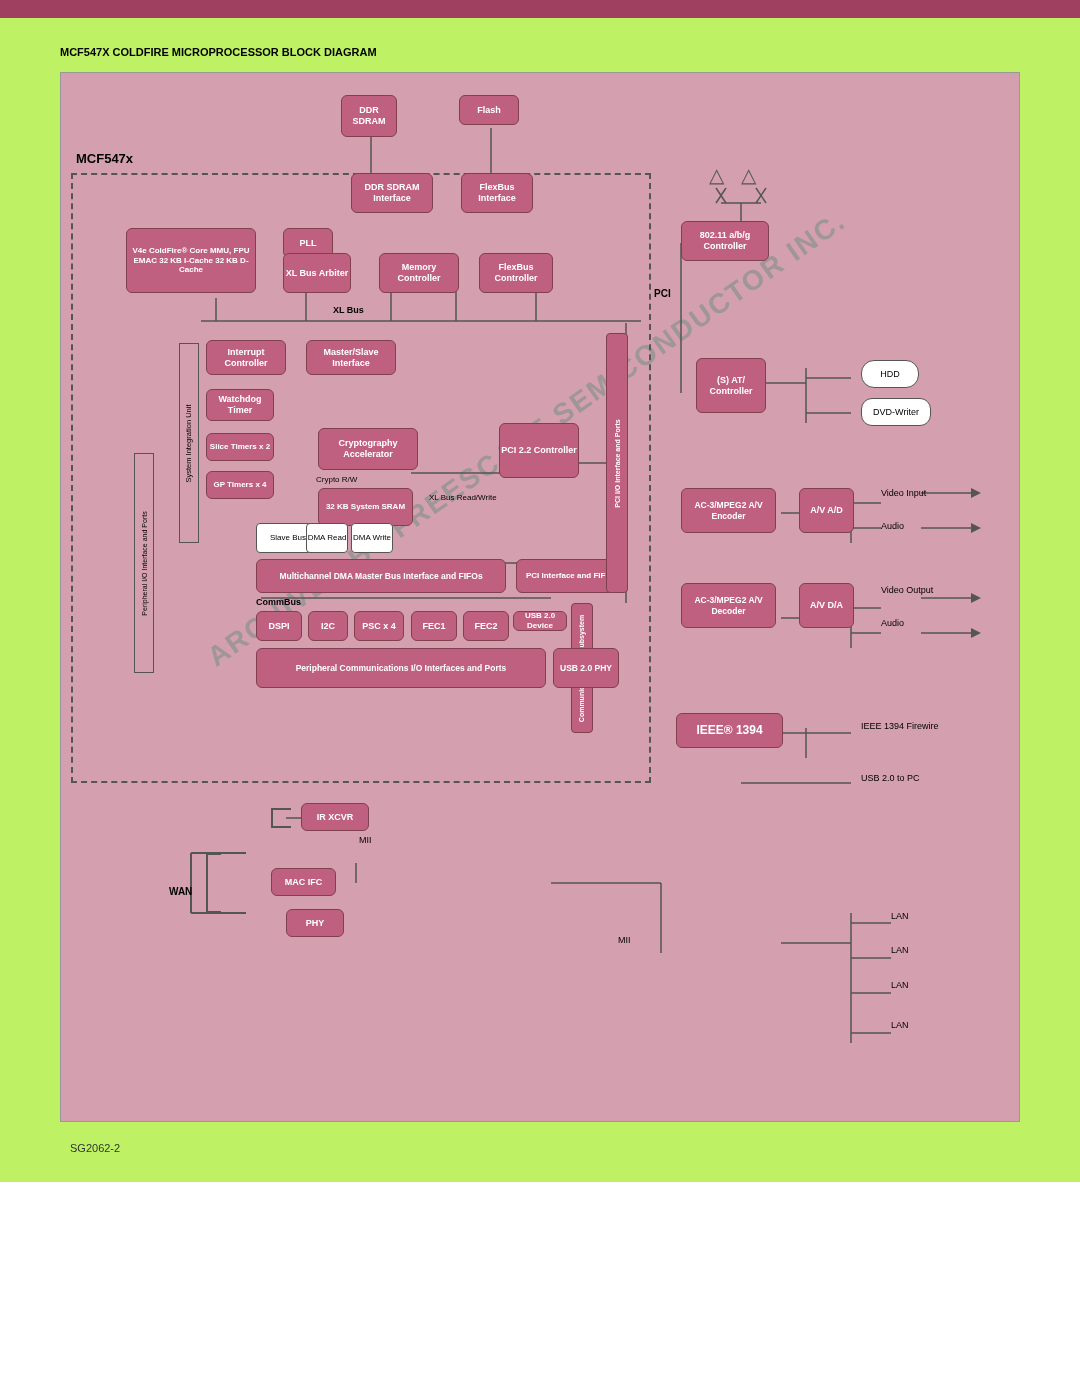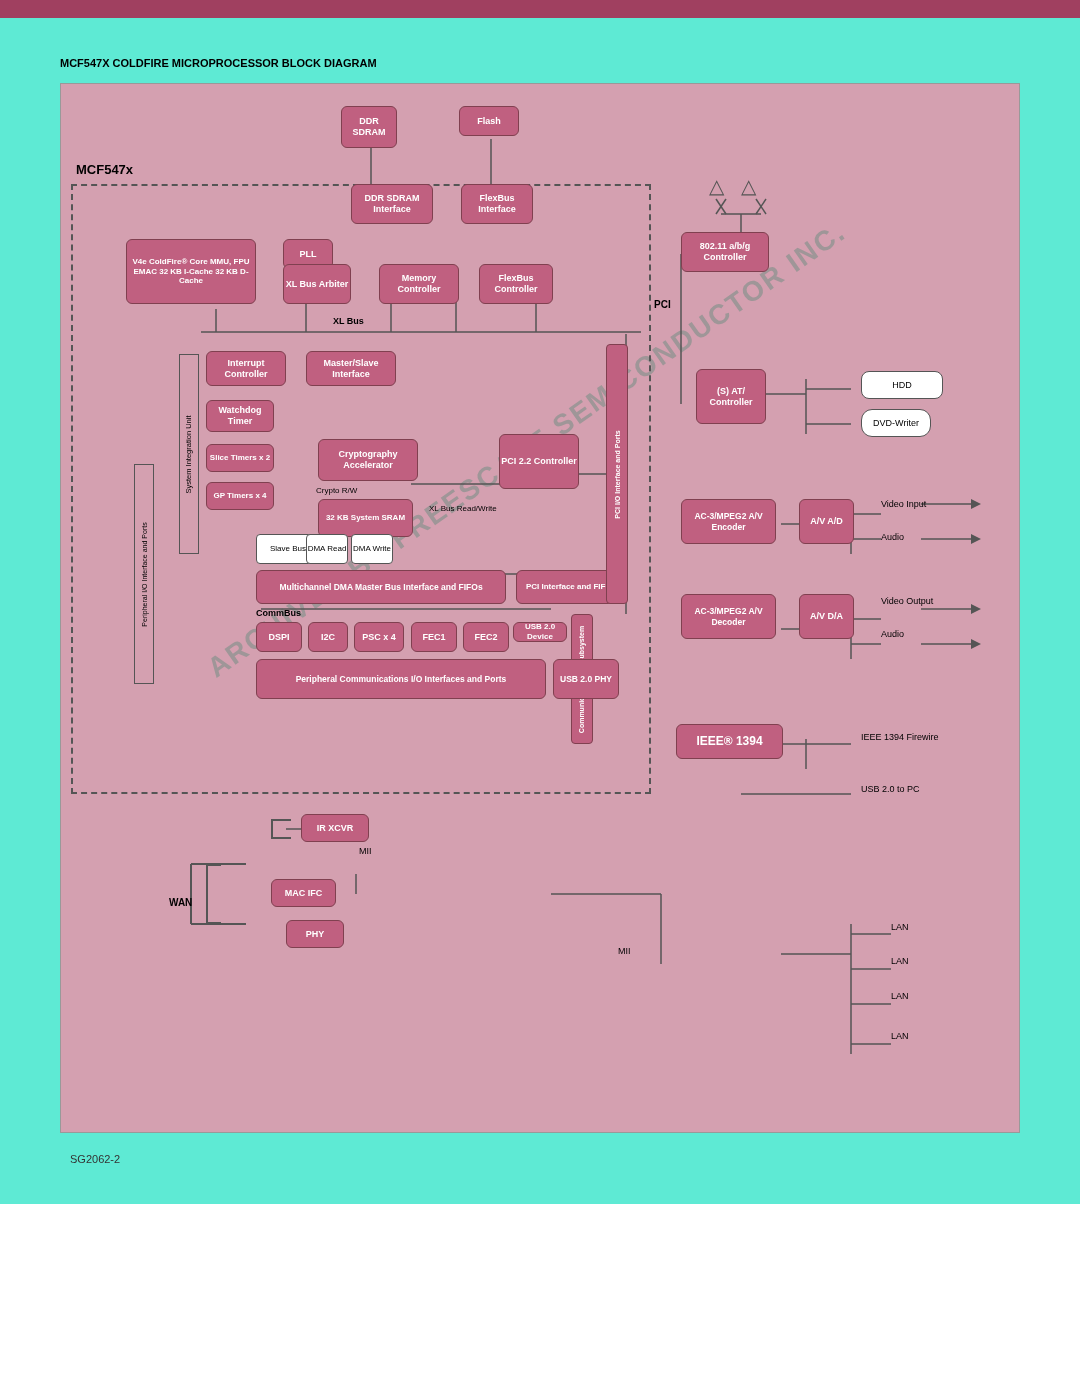--- a/index.html
+++ b/index.html
@@ -14,22 +14,22 @@
       width: 1080px;
       min-height: 1397px;
       position: relative;
     }
     .top-bar {
       background: #a04060;
       height: 18px;
       width: 100%;
     }
     .content-area {
-      padding: 39px 60px;
-      background: #5eead4;
+      padding: 28px 60px;
+      background: #bef264;
     }
     .diagram-title {
       font-size: 11px;
       font-weight: bold;
       margin-bottom: 14px;
       color: #000;
     }
     .diagram-container {
       background: #d4a0b0;
       border: 1px solid #999;
@@ -422,21 +422,21 @@
 Controller</span>
       </div>
 
       <div class="label-only" style="left:593px;top:215px;font-size:10px;font-weight:bold;">PCI</div>
 
       <div class="block" style="left:635px;top:285px;width:70px;height:55px;font-size:9px;">
         <span>(S) AT/
 Controller</span>
       </div>
 
-      <div class="block-outline" style="left:800px;top:287px;width:82px;height:28px;border-radius:8px;font-size:9px;">
+      <div class="block-outline" style="left:800px;top:287px;width:58px;height:28px;border-radius:13px;font-size:9px;">
 
         <span>HDD</span>
       </div>
 
       <div class="block-outline" style="left:800px;top:325px;width:70px;height:28px;border-radius:11px;font-size:9px;">
         <span>DVD-Writer</span>
       </div>
 
       <div class="block" style="left:620px;top:415px;width:95px;height:45px;font-size:8.5px;">
         <span>AC-3/MPEG2

